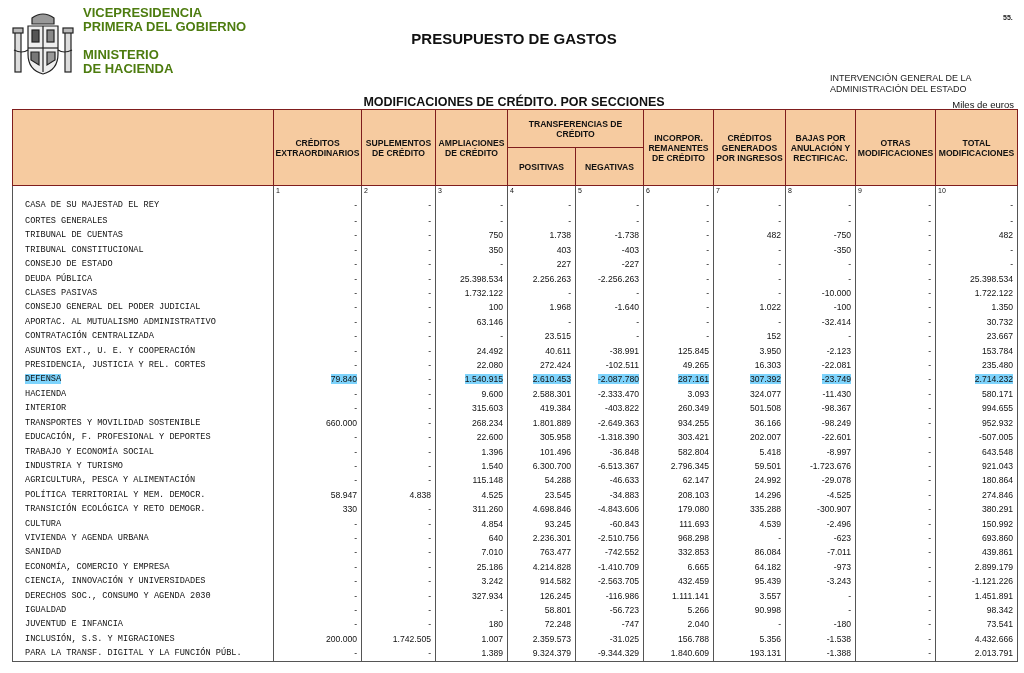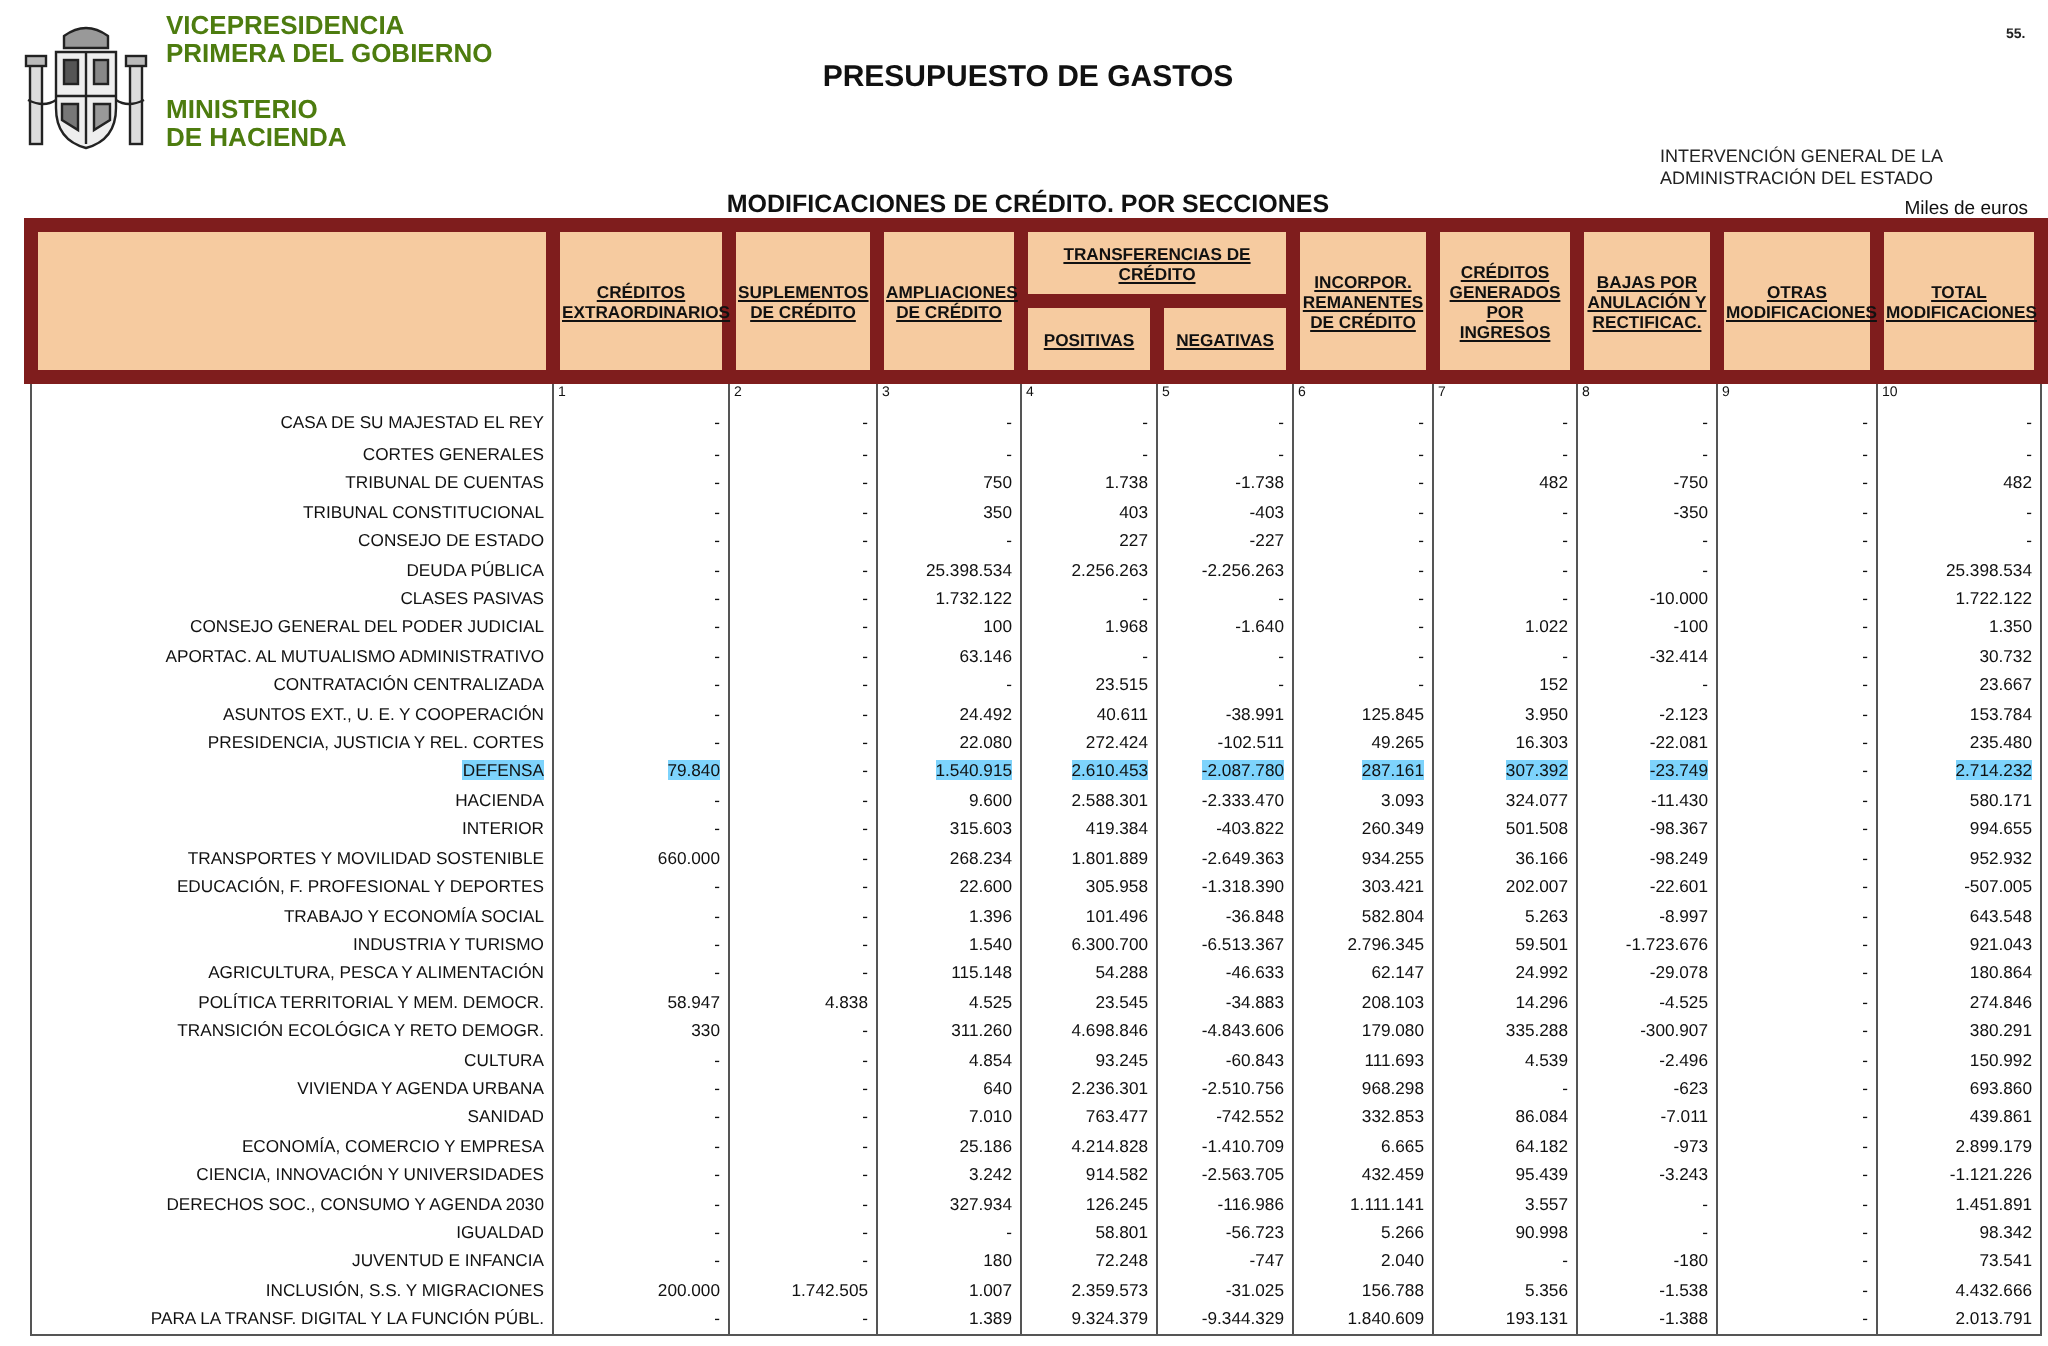--- a/index.html
+++ b/index.html
@@ -11,25 +11,25 @@
   .titles { position:absolute; left:340px; top:30px; width:348px; text-align:center; font-weight:bold; color:#111; }
   .titles .t1 { font-size:15px; line-height:17px; }
   .titles .t2 { font-size:12.5px; line-height:15px;margin-top:48px; }
   .titles .t3 { font-size:9.5px; line-height:12px; }
   .igae { position:absolute; left:830px; top:41px; font-size:9px; line-height:11px; color:#222;margin-top:32px; }
   .pagenum { position:absolute; left:1003px; top:14px; font-size:7px; font-weight:bold; color:#222; }
   .units { position:absolute; right:10px; top:99px; font-size:9.5px; color:#111;margin-left:41px; }
 
   table.main { position:absolute; left:12px; top:109px; width:1005px; border-collapse:collapse;
                table-layout:fixed; font-size:8.6px; }
-  table.main th { background:#f6cba0; border:7px solid #7f1d1d; font-weight:bold; font-size:8.6px;
-                  line-height:10px; text-align:center; vertical-align:middle; padding:0 1px; color:#111;text-decoration:underline; }
+  table.main th { background:#f6cba0; border:1px solid #7f1d1d; font-weight:bold; font-size:8.6px;
+                  line-height:10px; text-align:center; vertical-align:middle; padding:0 1px; color:#111; }
   table.main td { border-left:1px solid #555; border-right:1px solid #555; padding:0 4px; height:14.4px;
                   white-space:nowrap; text-align:right; line-height:14.4px; }
-  table.main td.label { text-align:right; padding-left:12px; }
+  table.main td.label { text-align:left; padding-left:12px;font-family:Liberation Mono, monospace; }
   table.main tr.numrow td { height:10px; line-height:10px; font-size:7px; text-align:left; padding:0 2px; vertical-align:top;}
   table.main tr.lastrow td { border-bottom:1px solid #555; }
   .hl { background:#7dd3fc; }
 </style>
 </head>
 <body>
 
 <svg class="logo" viewBox="0 0 62 70">
   <g fill="none" stroke="#222" stroke-width="1.2">
     <rect x="3" y="22" width="6" height="40" fill="#ddd"></rect>
@@ -339,21 +339,21 @@
         <td><span>-507.005</span></td>
       </tr>
       <tr>
         <td class="label"><span>TRABAJO Y ECONOMÍA SOCIAL</span></td>
         <td><span>-</span></td>
         <td><span>-</span></td>
         <td><span>1.396</span></td>
         <td><span>101.496</span></td>
         <td><span>-36.848</span></td>
         <td><span>582.804</span></td>
-        <td><span>5.263</span></td>
+        <td><span>5.418</span></td>
         <td><span>-8.997</span></td>
         <td><span>-</span></td>
         <td><span>643.548</span></td>
       </tr>
       <tr>
         <td class="label"><span>INDUSTRIA Y TURISMO</span></td>
         <td><span>-</span></td>
         <td><span>-</span></td>
         <td><span>1.540</span></td>
         <td><span>6.300.700</span></td>

